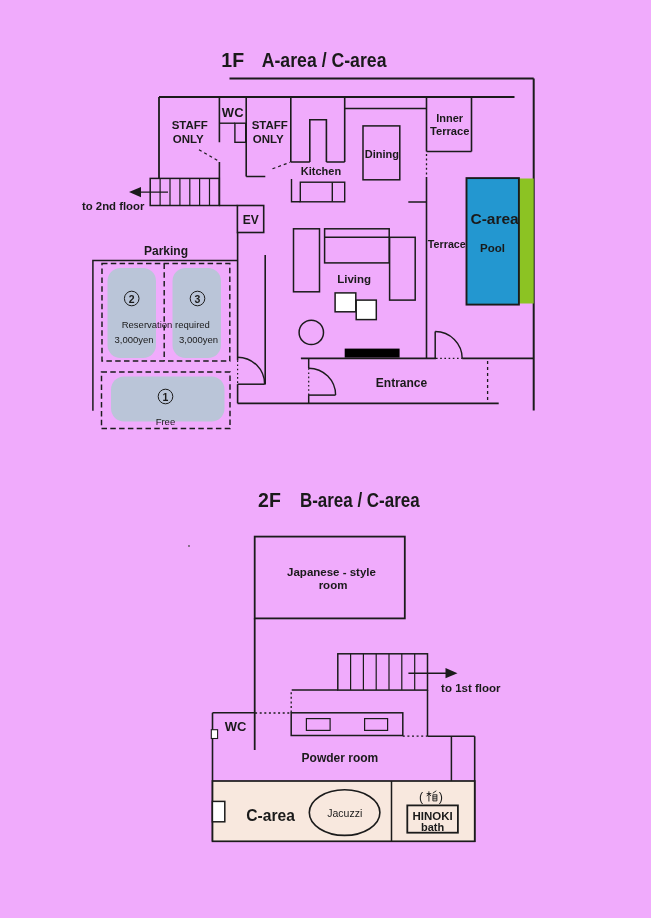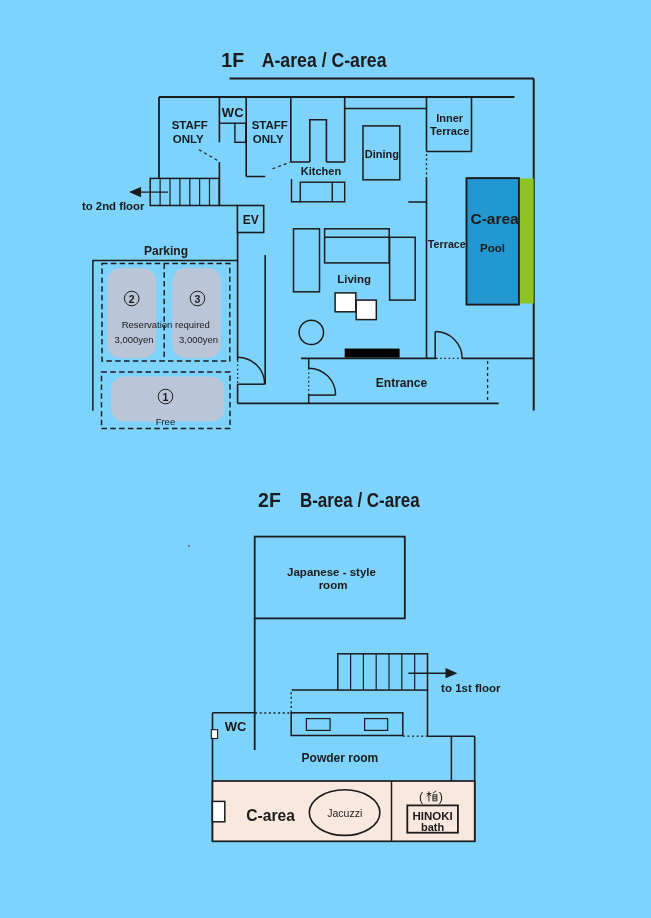--- a/index.html
+++ b/index.html
@@ -1,16 +1,16 @@
 <!DOCTYPE html>
 <html><head>
 <meta charset="utf-8">
 <style>
   html,body{margin:0;padding:0;background:#ffffff;}
-  .page{position:relative;width:651px;height:918px;background:#7dd3fc;overflow:hidden;
+  .page{position:relative;width:651px;height:918px;background:#f0abfc;overflow:hidden;
         font-family:"Liberation Sans", sans-serif;}
   text{font-family:"Liberation Sans", sans-serif;fill:#1a1a1a;}
   .b{font-weight:bold;}
 </style>
 </head>
 <body>
 <div class="page">
 <svg width="651" height="918" viewBox="0 0 651 918">
 
 <g>

